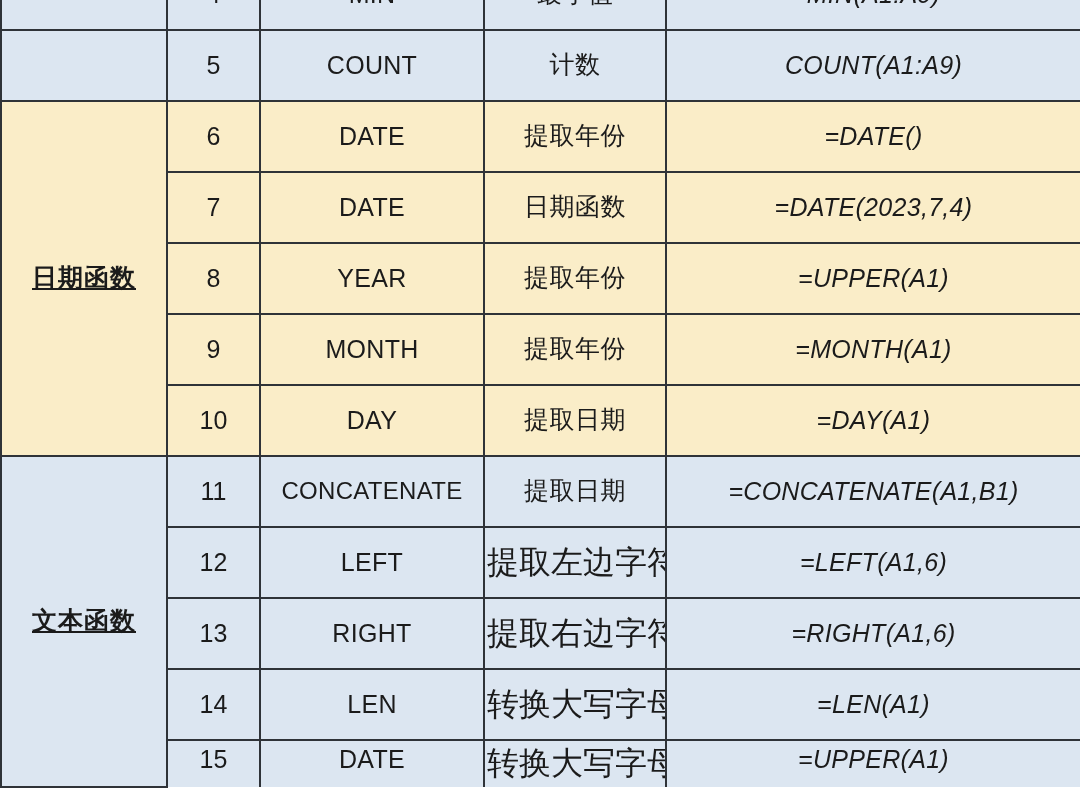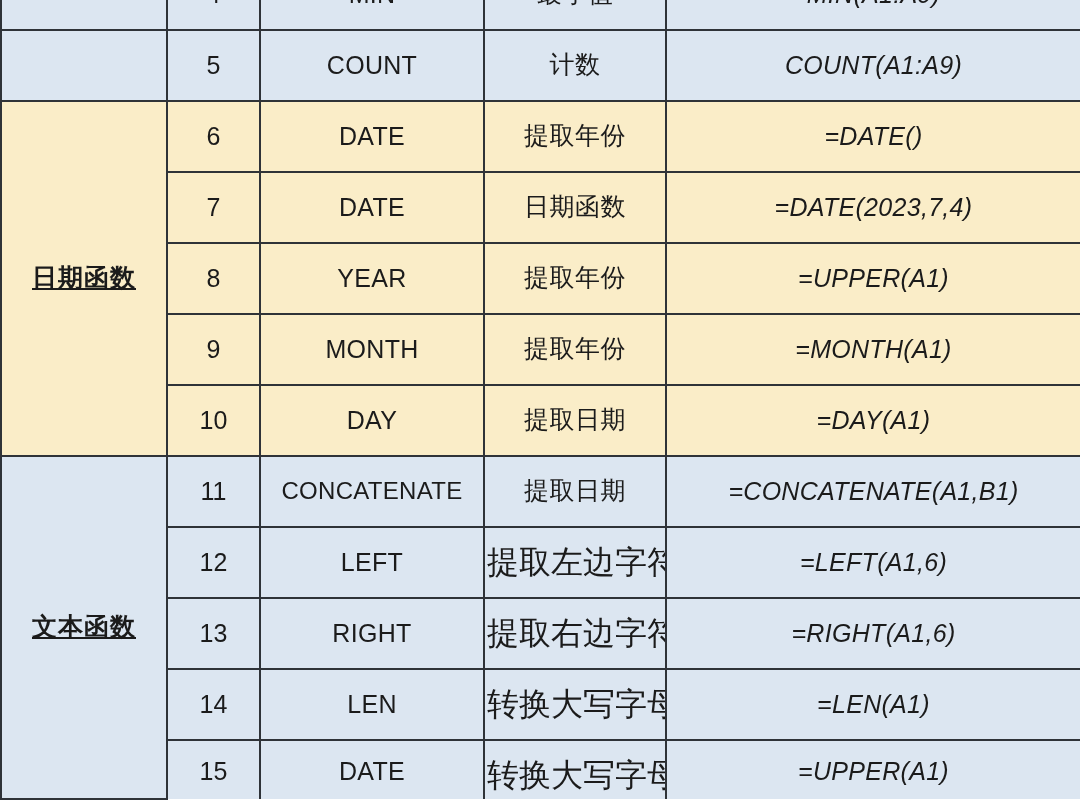--- a/index.html
+++ b/index.html
@@ -96,21 +96,21 @@
     font-family: "DejaVu Sans", "Liberation Sans", sans-serif;
     letter-spacing: 0.5px;
   }
   td.desc.long { font-size: 32px; letter-spacing: 0px; }
   td.formula { font-size: 26px; letter-spacing: 0.3px; font-style: italic; }
 
   
   tr.clip-top td   { height: 12px; padding: 0; border-top: none; }
   tr.clip-top td > span { position: relative; top: -20px; }
   tr.r-normal td { height: 69px; }
-  tr.clip-bottom td { height: 42px; border-bottom: none; vertical-align: top; padding-top: 16px; }
+  tr.clip-bottom td { height: 42px; border-bottom: none; vertical-align: top; padding-top: 4px; }
 </style>
 </head>
 <body>
 
 <div id="sheet">
 
   <div id="watermark">
     <span class="wm-text">跟李说Excel</span>
   </div>
 

